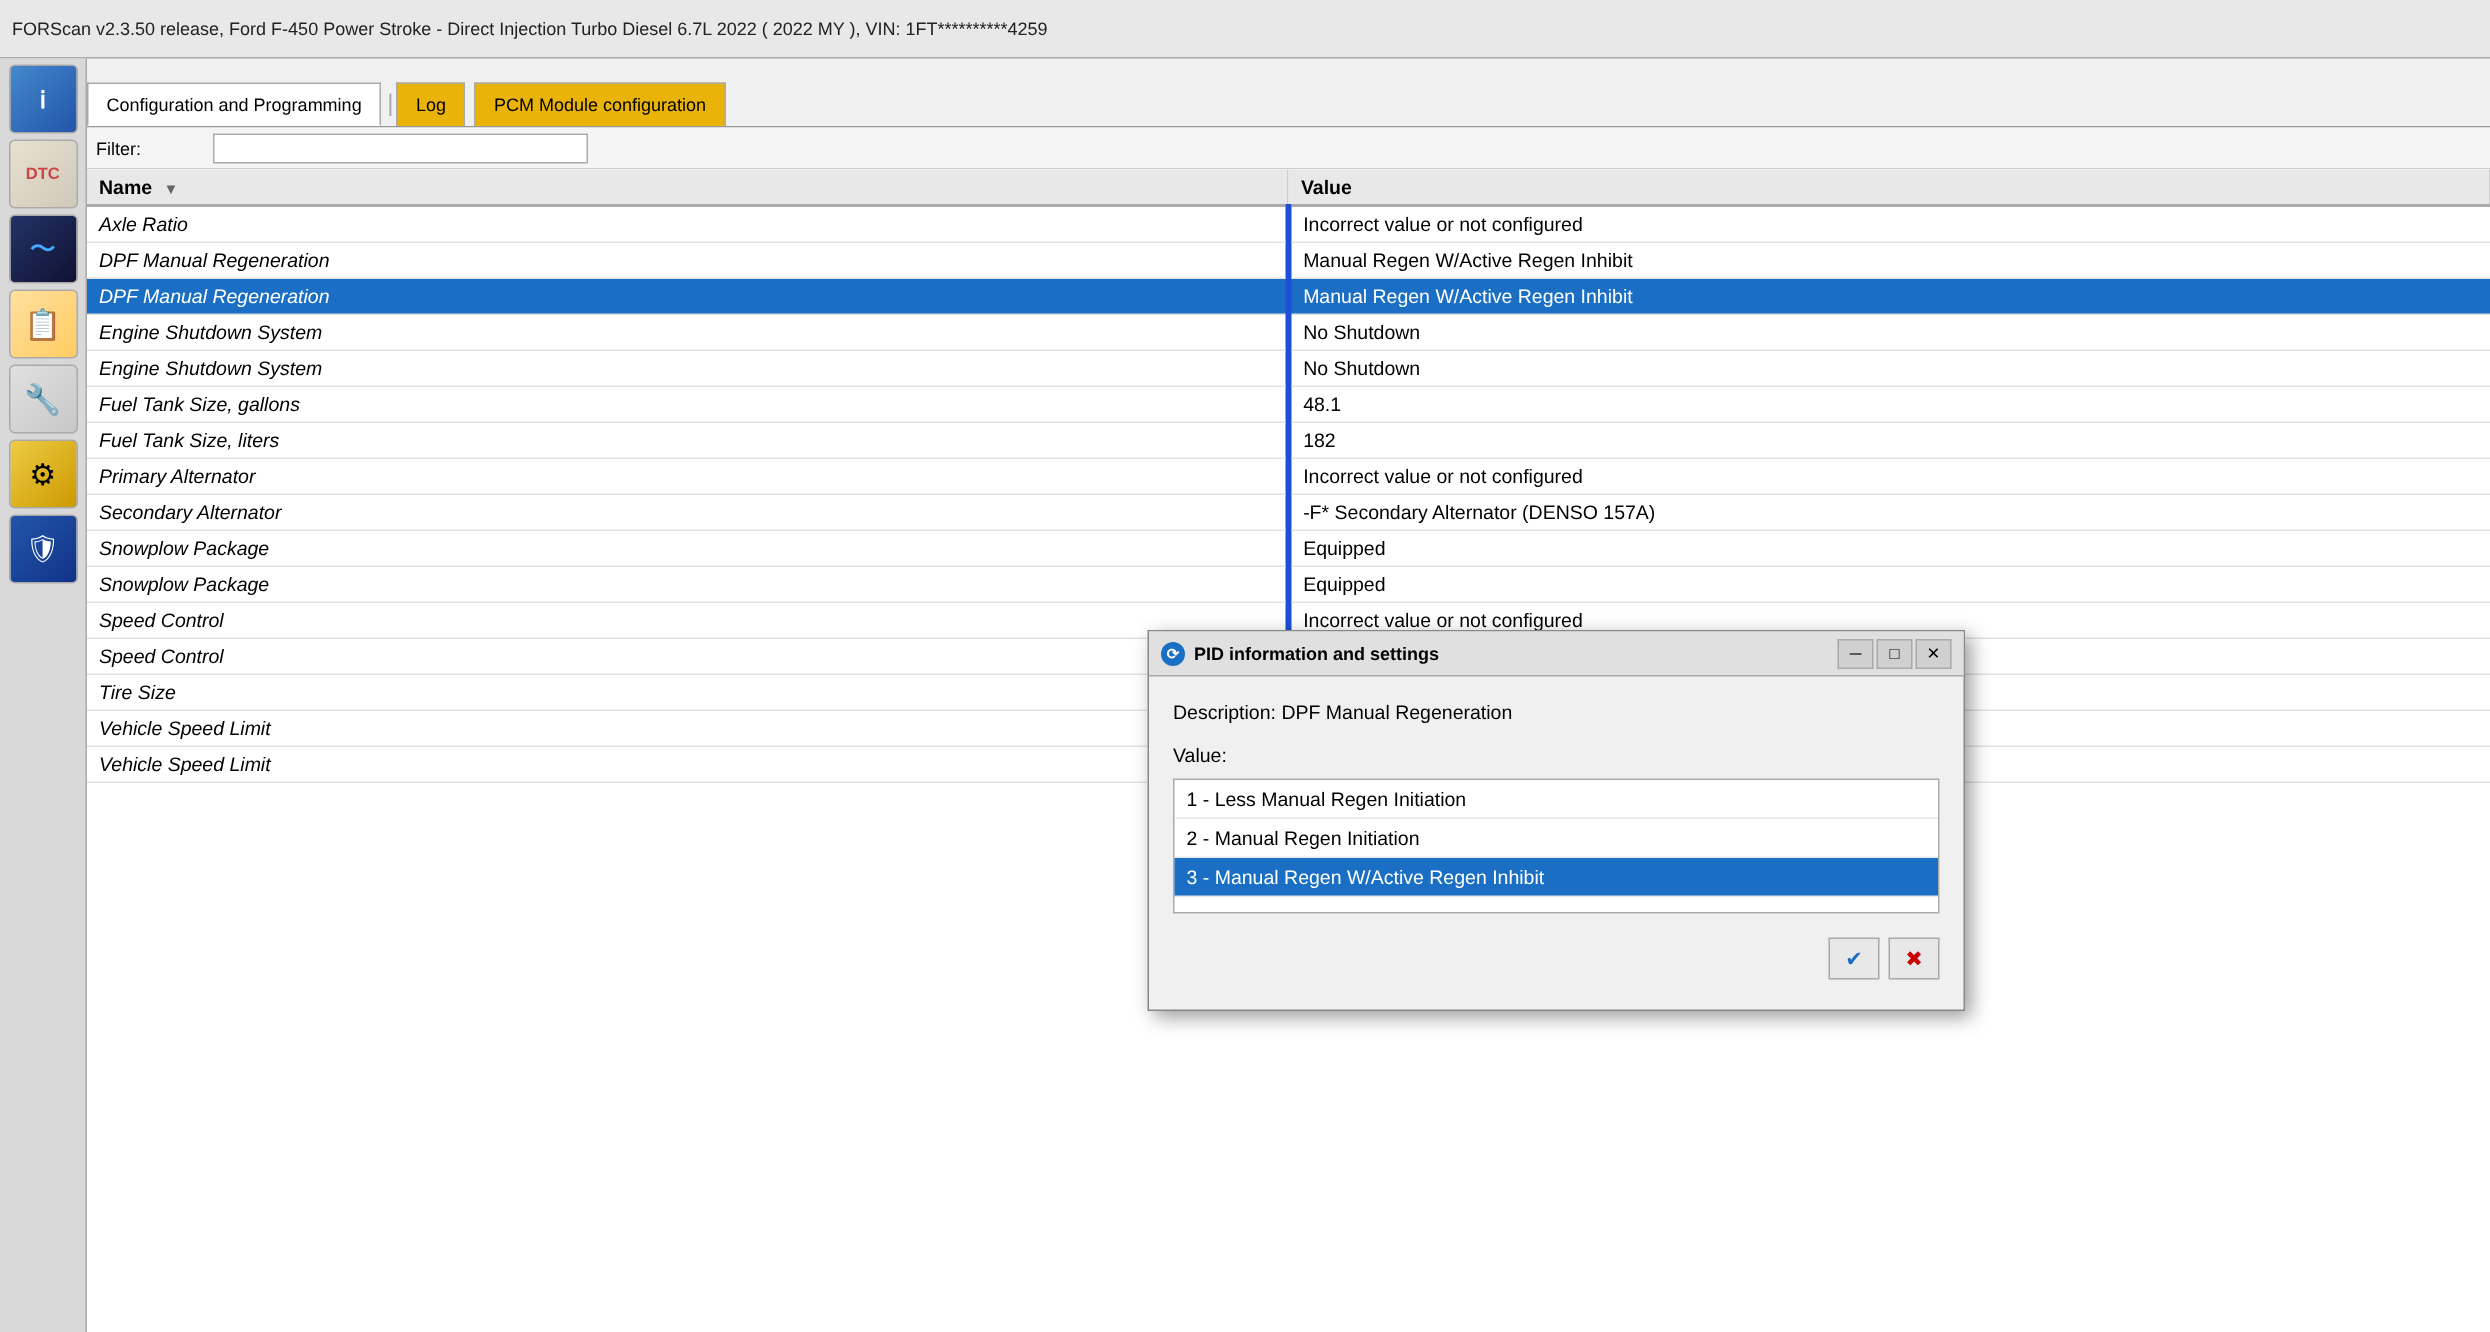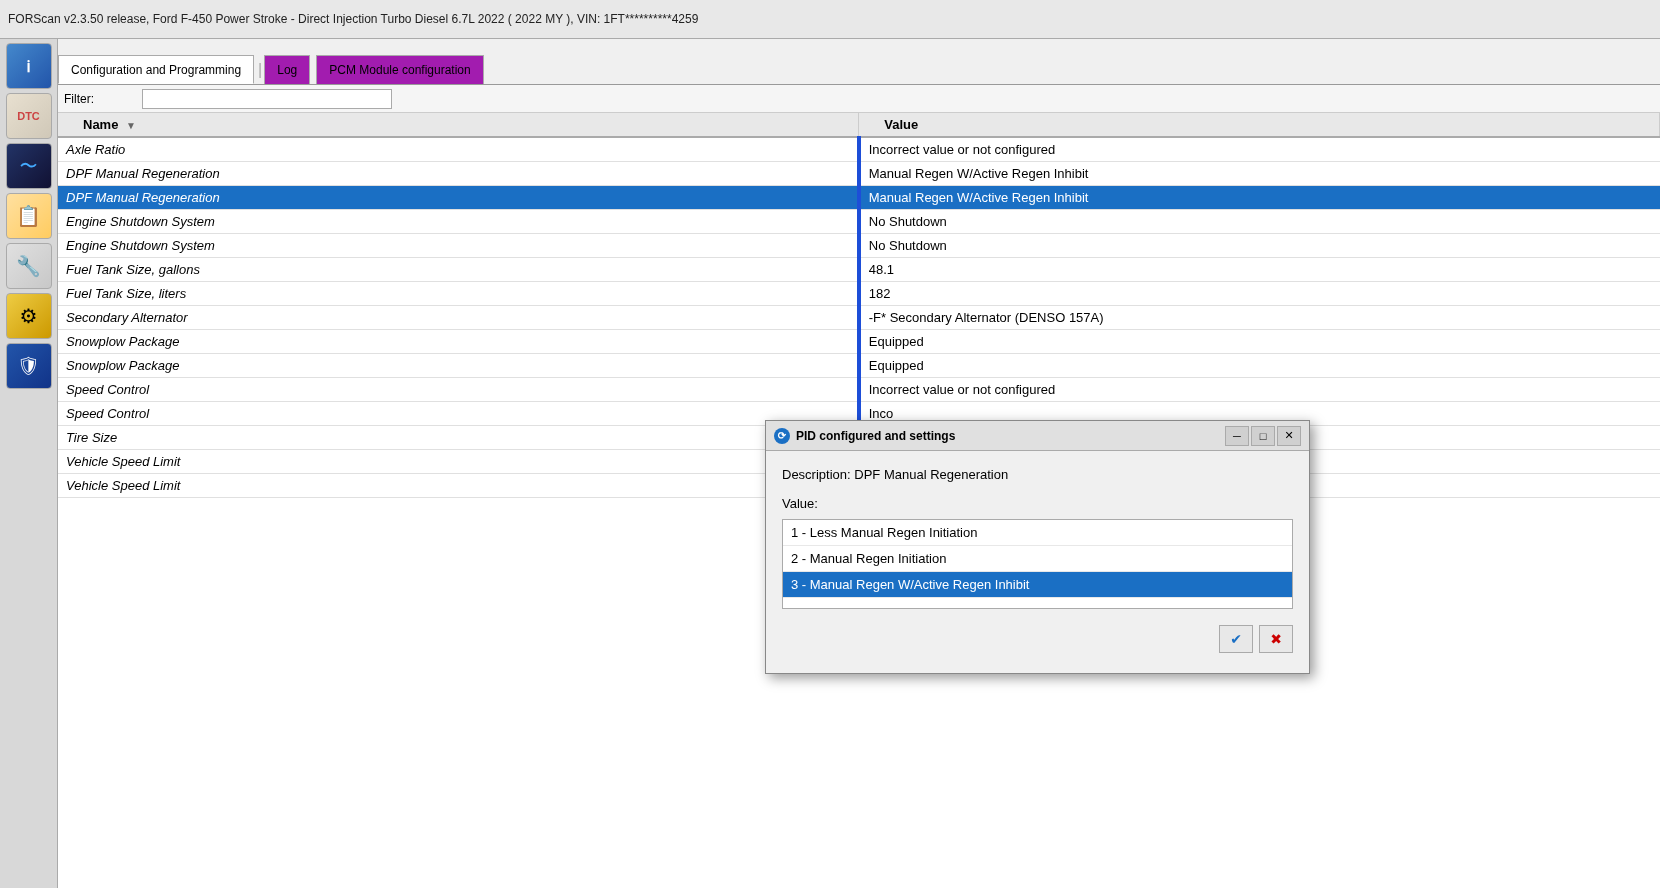--- a/index.html
+++ b/index.html
@@ -71,21 +71,21 @@
       background: #f0f0f0;
       border-bottom: 1px solid #999;
       padding: 0;
       height: 30px;
     }
 
     .tab {
       padding: 4px 12px;
       border: 1px solid #aaa;
       border-bottom: none;
-      background: #a21caf;
+      background: #eab308;
       cursor: pointer;
       height: 100%;
       display: flex;
       align-items: center;
       font-size: 12px;
       margin-right: 2px;
     }
     .tab.active {
       background: #fff;
       border-bottom: 1px solid #fff;
@@ -130,21 +130,21 @@
       width: 100%;
       border-collapse: collapse;
       font-size: 13px;
     }
     thead tr {
       background: #e8e8e8;
       border-bottom: 2px solid #aaa;
     }
     thead th {
       text-align: left;
-      padding: 4px 25px;
+      padding: 4px 8px;
       font-weight: bold;
       border-right: 1px solid #ccc;
       position: sticky;
       top: 0;
       background: #e8e8e8;
     }
     thead th:first-child { width: 50%; }
     thead th .sort-icon {
       display: inline-block;
       margin-left: 4px;
@@ -380,20 +380,24 @@
             </tr>
             <tr>
               <td>Fuel Tank Size, gallons</td>
               <td>48.1</td>
             </tr>
             <tr>
               <td>Fuel Tank Size, liters</td>
               <td>182</td>
             </tr>
             <tr>
+              <td>Primary Alternator</td>
+              <td>Incorrect value or not configured</td>
+            </tr>
+            <tr>
               <td>Secondary Alternator</td>
               <td>-F* Secondary Alternator (DENSO 157A)</td>
             </tr>
             <tr>
               <td>Snowplow Package</td>
               <td>Equipped</td>
             </tr>
             <tr>
               <td>Snowplow Package</td>
               <td>Equipped</td>
@@ -423,21 +427,21 @@
     </div>
 
   </div>
 </div>
 
 <div id="modal-overlay">
   <div id="pid-modal">
     <div id="modal-titlebar">
       <div class="title-left">
         <div class="title-icon">⟳</div>
-        <span>PID configured and settings</span>
+        <span>PID information and settings</span>
       </div>
       <div class="window-controls">
         <button class="win-btn">─</button>
         <button class="win-btn">□</button>
         <button class="win-btn close-btn">✕</button>
       </div>
     </div>
     <div id="modal-body">
       <div id="modal-description">
         <span>Description:</span>

